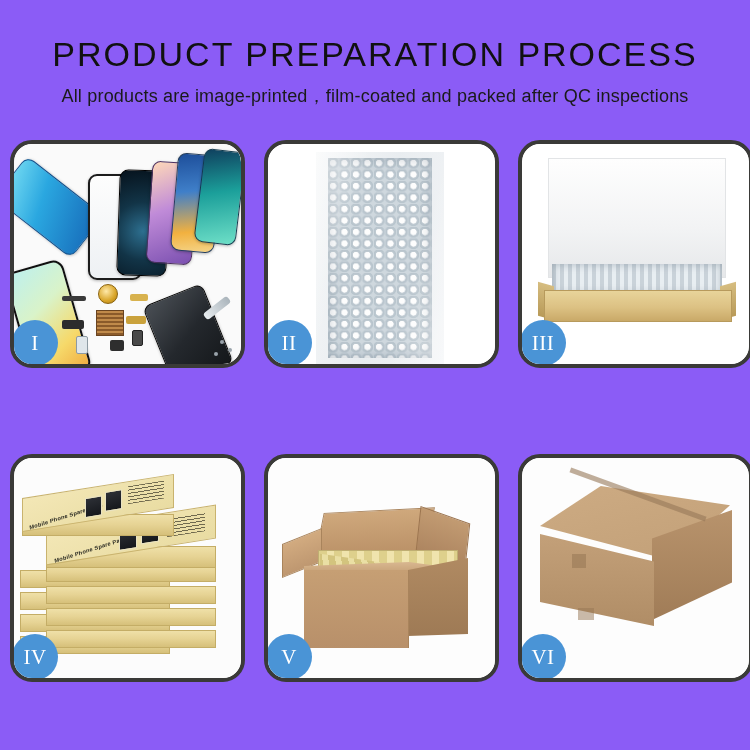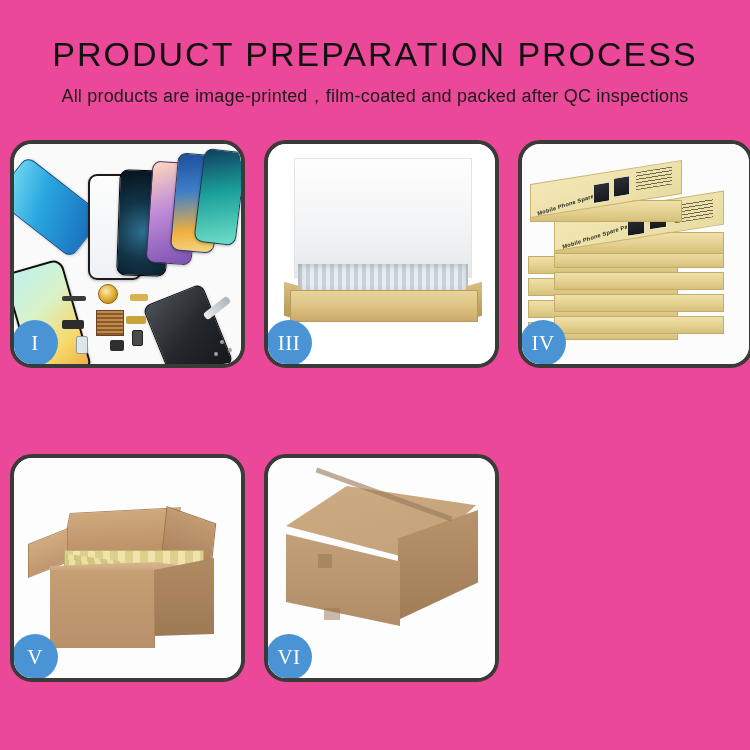--- a/index.html
+++ b/index.html
@@ -5,21 +5,21 @@
   html, body {
     margin: 0; padding: 0;
     width: 750px; height: 750px;
     background: #ffffff;
     font-family: "Liberation Sans", sans-serif;
     overflow: hidden;
   }
   #page {
     position: relative;
     width: 750px; height: 750px;
-    background: #ec4899;
+    background: #8b5cf6;
   }
 
   
   .header { position: absolute; left: 0; top: 0; width: 750px; text-align: center; }
   .title {
     font-size: 34px;
     letter-spacing: 2.0px;
     color: #111111;
     font-weight: 400;
     margin: 0;
@@ -366,20 +366,30 @@
         <div class="part spk"></div>
         <div class="part cam"></div>
         <div class="part tool"></div>
         <div class="part sc1"></div>
         <div class="part sc2"></div>
         <div class="part sc3"></div>
       </div>
       <div class="badge">I</div>
     </div>
 
+    <div class="panel">
+      <div class="panel-inner">
+        <div class="p2-bg"></div>
+        <div class="pouch">
+          <div class="bubbles"></div>
+          <div class="pouch-sheen"></div>
+        </div>
+      </div>
+      <div class="badge">II</div>
+    </div>
 
     <div class="panel">
       <div class="panel-inner">
         <div class="p3-bg"></div>
         <div class="b3-lid-top"></div>
         <div class="b3-lid"></div>
         <div class="b3-inner"></div>
         <div class="b3-flapL"></div>
         <div class="b3-flapR"></div>
         <div class="b3-front"></div>

